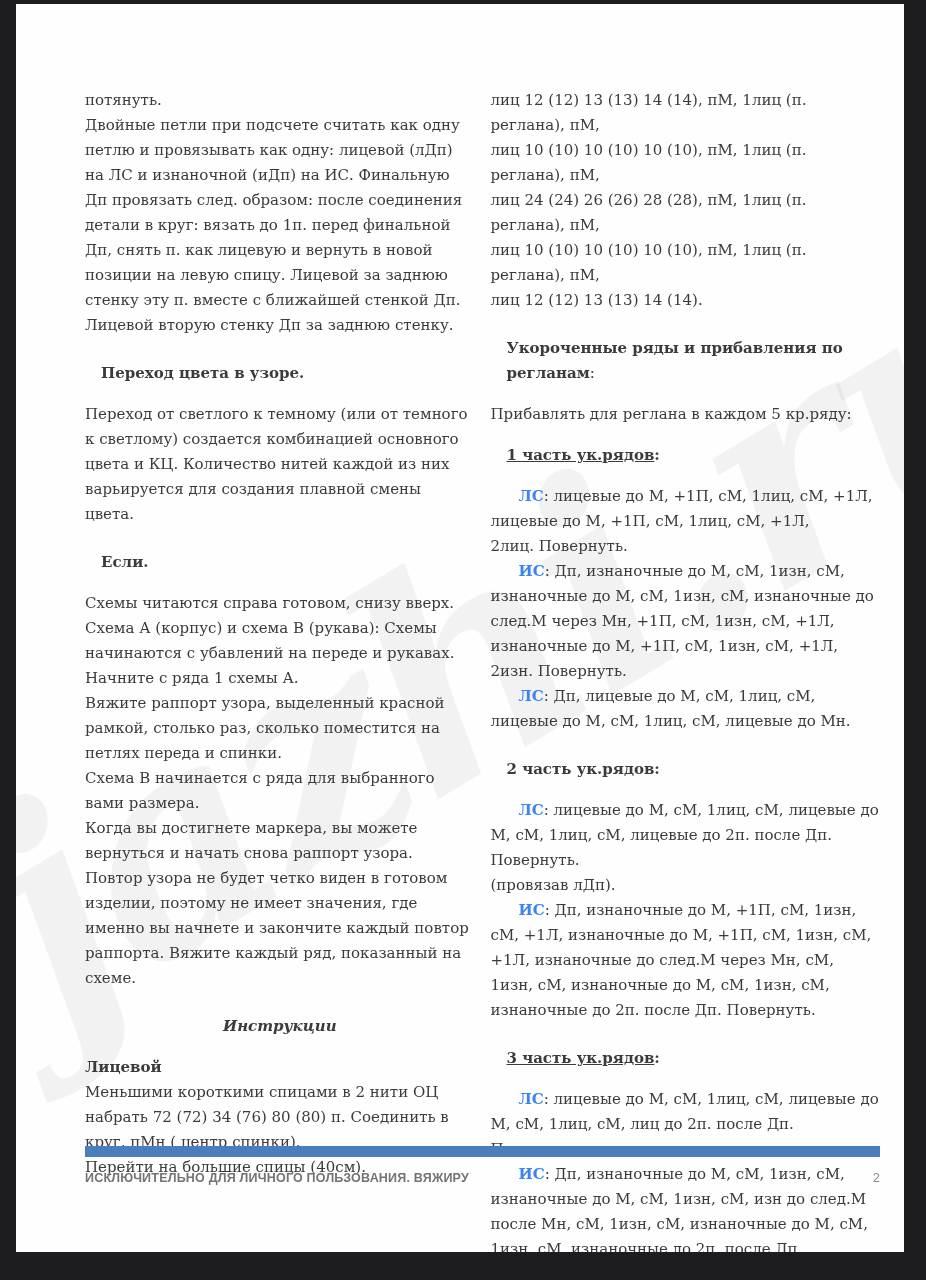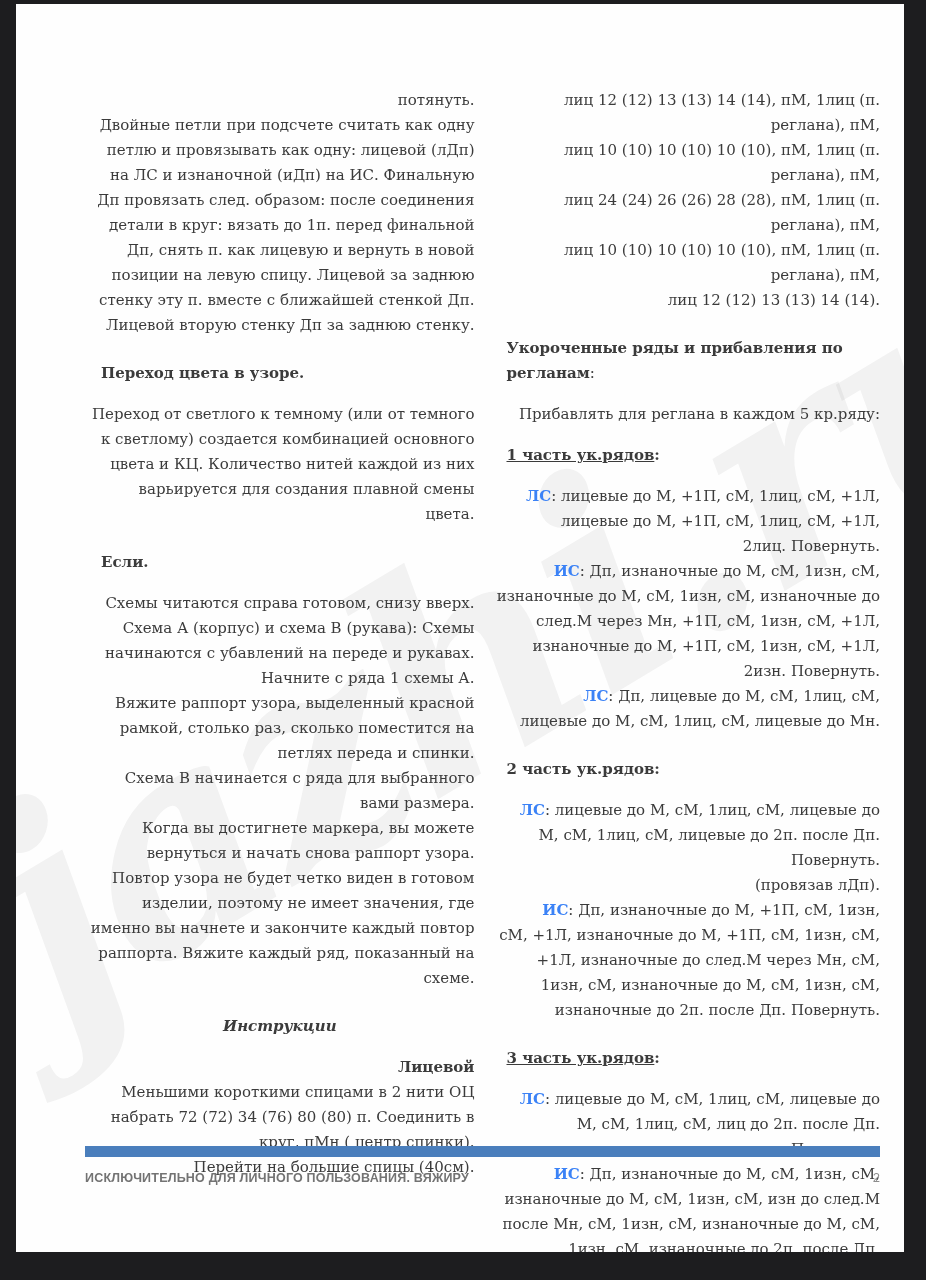--- a/index.html
+++ b/index.html
@@ -36,21 +36,21 @@
     display: flex;
     gap: 16px;
     padding: 84px 24px 0 69px;
   }
   .col { flex: 1; min-width: 0; }
   .doc, .doc p, .doc h3 {
     font-size: 15px;
     line-height: 25px;
     color: #3b3b3b;
   }
-  p { margin: 0; text-align: right; }
+  p { margin: 0; }
   .gap { margin-top: 23px; }
   h3 {
     margin: 16px;
     font-weight: bold;
     color: #2d2d2d;
     font-size: 15px;
   }
   .pre { white-space: pre-line; }
   .blue { color: #2f86b3; font-weight: bold; }
   .ital { font-style: italic; }

